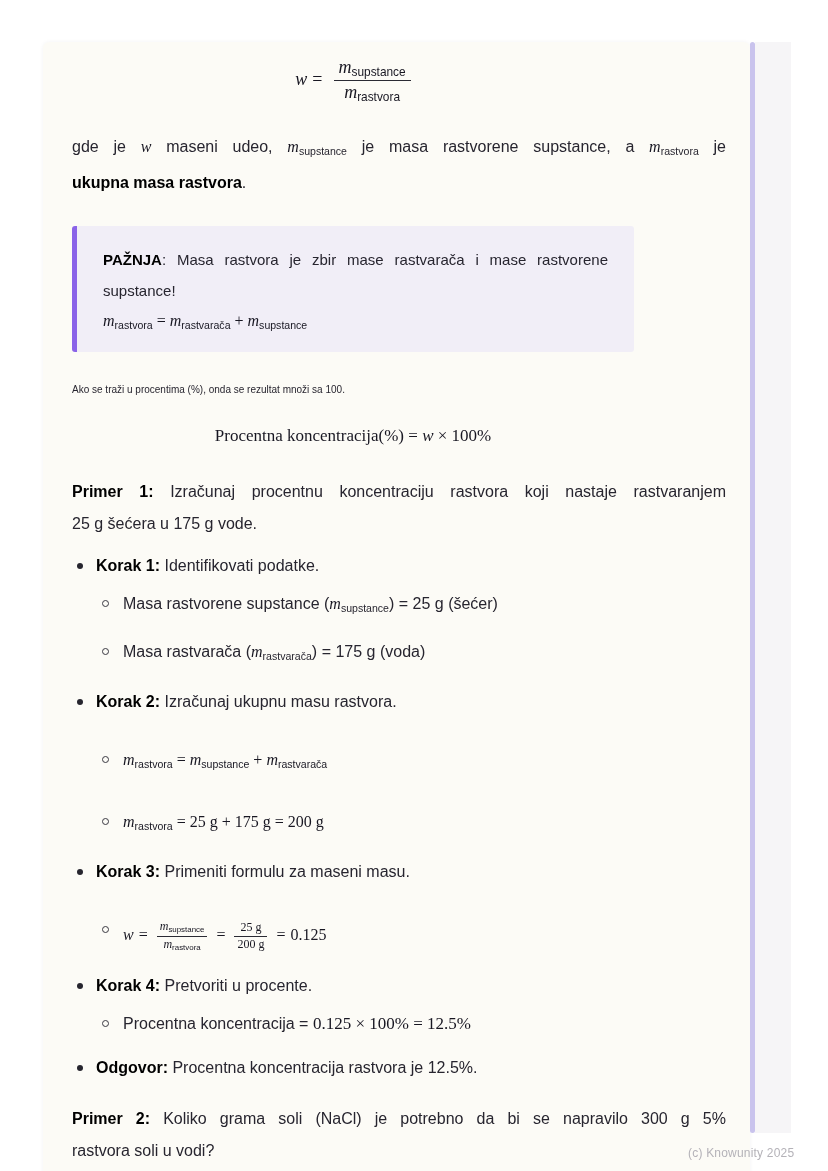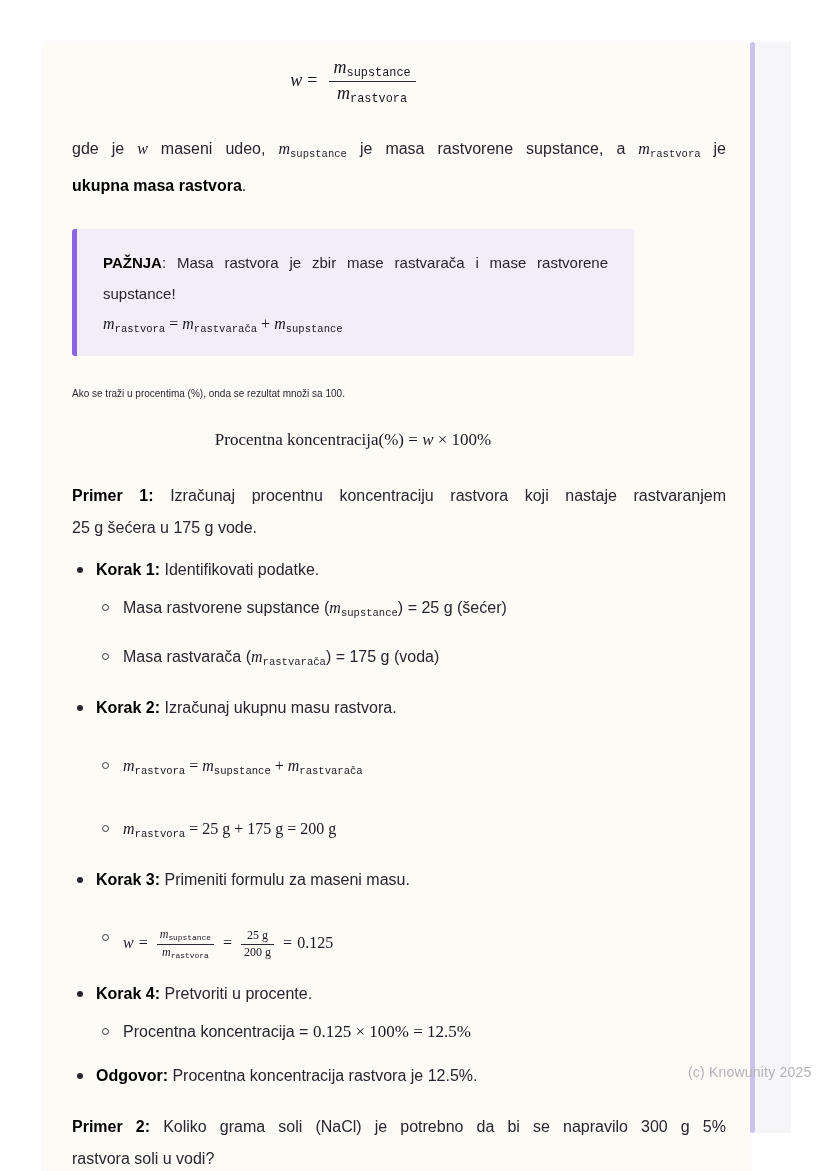--- a/index.html
+++ b/index.html
@@ -17,33 +17,33 @@
   }
   .side-panel{
     position:absolute;left:755px;top:42px;width:36px;height:1091px;
     background:#f6f5f7;
   }
   .scroll-thumb{
     position:absolute;left:750px;top:42px;width:5px;height:1091px;
     background:#c9c3ed;border-radius:3px;
   }
   .watermark{
-    position:absolute;left:688px;top:1064px;z-index:5;
-    font-size:14px;color:#b4b2b8;letter-spacing:0.2px;
+    position:absolute;left:688px;top:1146px;z-index:5;
+    font-size:12px;color:#b4b2b8;letter-spacing:0.2px;
   }
   
   .para{font-size:16px;line-height:32px;text-align:justify;}
   .line{display:block;text-align:justify;text-align-last:justify;}
   .line.last{text-align-last:auto;}
   .b{font-weight:bold;color:#000000;}
   .single{font-size:10px;line-height:21px;}
   
   .math{font-family:"Liberation Serif","DejaVu Serif",serif;color:#181722;}
   .mi{font-family:"Liberation Serif","DejaVu Serif",serif;font-style:italic;color:#181722;}
-  .msub{font-family:Liberation Mono, monospace;font-style:normal;
+  .msub{font-family:Liberation Sans, sans-serif;font-style:normal;
         font-size:0.66em;vertical-align:-0.28em;letter-spacing:0;}
   .math-display{text-align:center;padding-right:92px;}
   .f18{font-size:18px;}
   .f17{font-size:17px;margin-top:36px;}
   .frac{display:inline-block;vertical-align:middle;text-align:center;line-height:1.25;margin-left:6px;}
   .frac .num,.frac .den{display:block;padding:0 5px;}
   .frac .den{border-top:1px solid #2a2a33;}
   .sfrac{display:inline-block;vertical-align:middle;text-align:center;line-height:1.3;
          font-size:12px;margin:0 4px;}
   .sfrac .num,.sfrac .den{display:block;padding:0 3px;}

